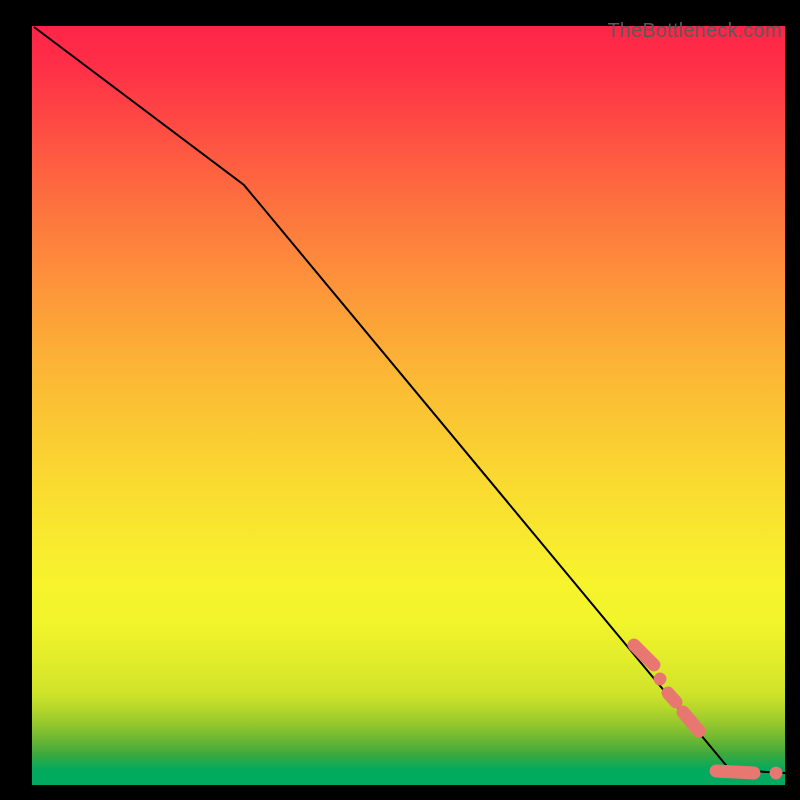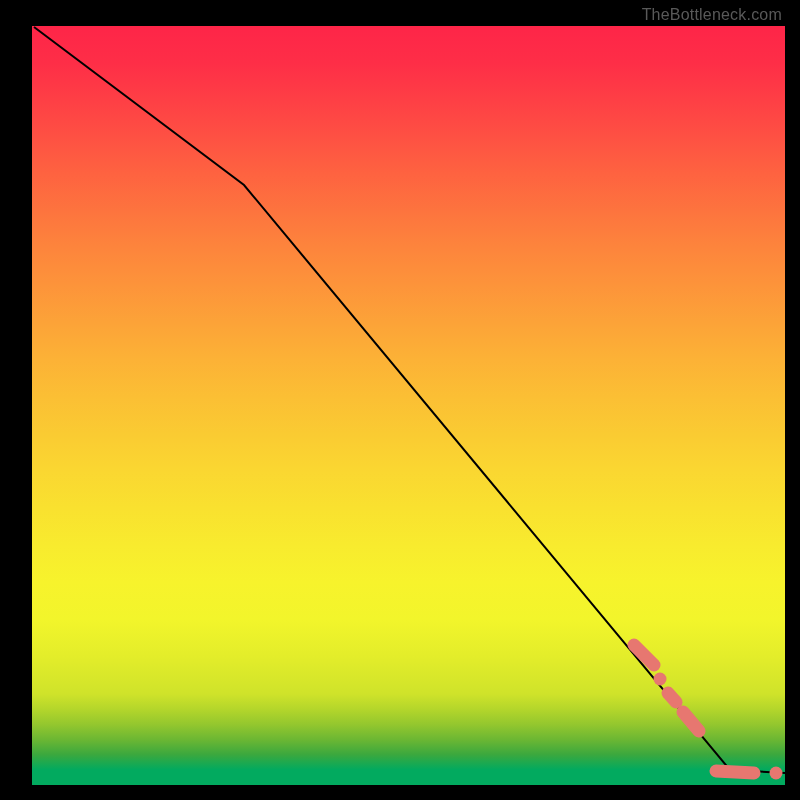--- a/index.html
+++ b/index.html
@@ -12,24 +12,24 @@
     font-family: Arial, Helvetica, sans-serif;
   }
   .frame {
     position: relative;
     width: 800px;
     height: 800px;
     background: #000;
   }
   .attribution {
     position: absolute;
-    top: 6px;
+    top: 19px;
     right: 18px;
     color: #595959;
-    font-size: 16px;
+    font-size: 20px;
     font-weight: 400;
     letter-spacing: 0.2px;
     z-index: 30;
   }
   .mask-top {
     position: absolute;
     left: 0; right: 0; top: 0;
     height: 26px;
     background: #000;
     z-index: 20;

